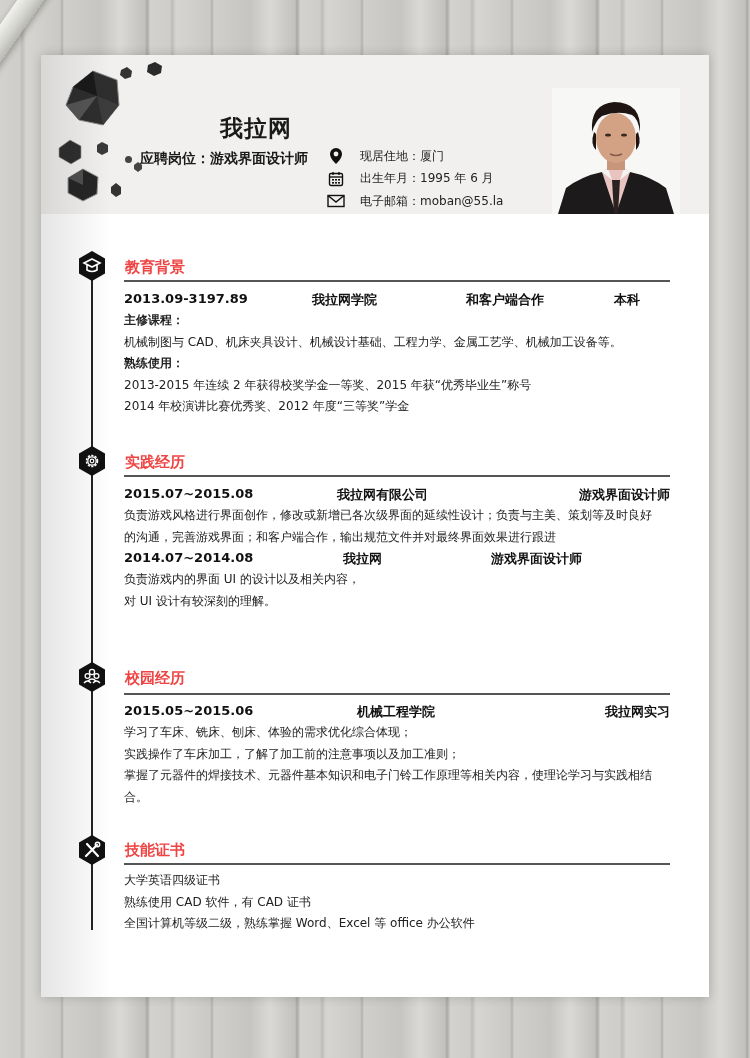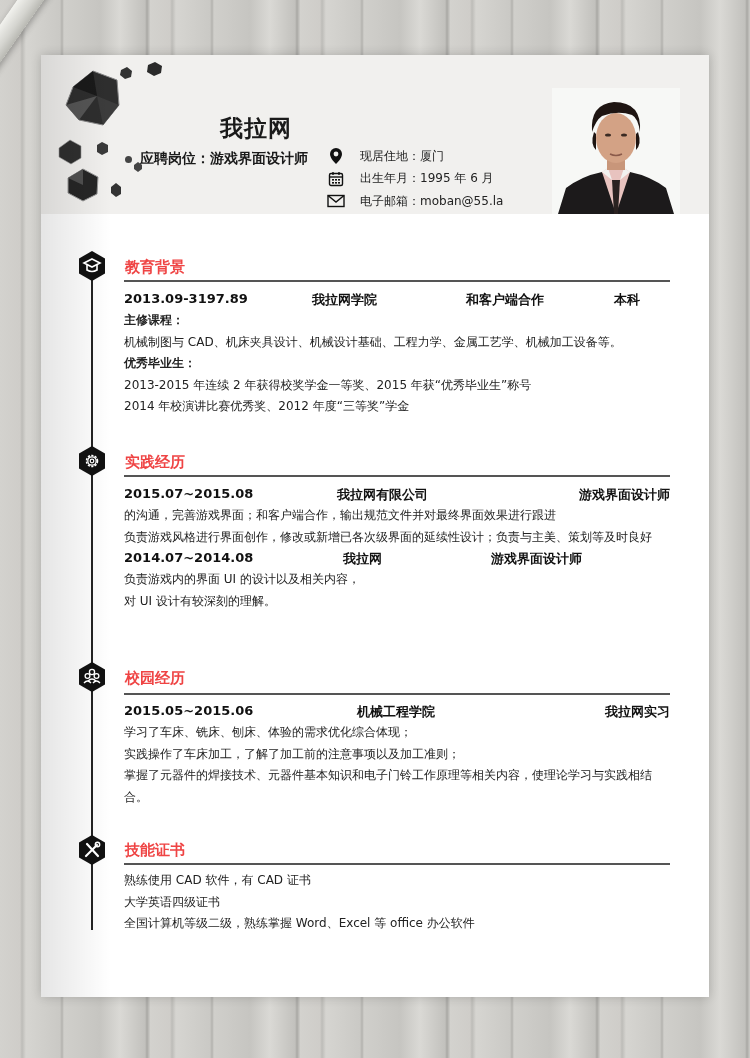--- a/index.html
+++ b/index.html
@@ -189,43 +189,43 @@
     <div class="sec-rule" style="top:225px"></div>
     <div class="row3" style="top:236px">
       <span style="left:0">2013.09-3197.89</span>
       <span style="left:188px">我拉网学院</span>
       <span style="left:342px">和客户端合作</span>
       <span style="left:490px">本科</span>
     </div>
     <div class="txt" style="top:255px">
       <div class="b">主修课程：</div>
       <div>机械制图与 CAD、机床夹具设计、机械设计基础、工程力学、金属工艺学、机械加工设备等。</div>
-      <div class="b">优秀毕业生：</div>
+      <div class="b">熟练使用：</div>
       <div>2013-2015 年连续 2 年获得校奖学金一等奖、2015 年获“优秀毕业生”称号</div>
       <div>2014 年校演讲比赛优秀奖、2012 年度“三等奖”学金</div>
     </div>
   </div>
 
   <div class="section" style="top:0">
     <svg class="hex-icon" style="top:391px" viewBox="0 0 28 30">
       <polygon points="14,0 27,7.5 27,22.5 14,30 1,22.5 1,7.5" fill="#111"></polygon>
       <circle cx="14" cy="15" r="5.5" fill="none" stroke="#fff" stroke-width="1.6" stroke-dasharray="2.2 1.3"></circle>
       <circle cx="14" cy="15" r="4.2" fill="none" stroke="#fff" stroke-width="1.3"></circle>
       <circle cx="14" cy="15" r="1.8" fill="none" stroke="#fff" stroke-width="1.2"></circle>
     </svg>
     <div class="sec-title" style="top:398px">实践经历</div>
     <div class="sec-rule" style="top:420px"></div>
     <div class="row3" style="top:431px">
       <span style="left:0">2015.07~2015.08</span>
       <span style="left:213px">我拉网有限公司</span>
       <span style="right:0">游戏界面设计师</span>
     </div>
     <div class="txt" style="top:450px">
+      <div>负责游戏风格进行界面创作，修改或新增已各次级界面的延续性设计；负责与主美、策划等及时良好</div>
       <div>的沟通，完善游戏界面；和客户端合作，输出规范文件并对最终界面效果进行跟进</div>
-      <div>负责游戏风格进行界面创作，修改或新增已各次级界面的延续性设计；负责与主美、策划等及时良好</div>
     </div>
     <div class="row3" style="top:495px">
       <span style="left:0">2014.07~2014.08</span>
       <span style="left:219px">我拉网</span>
       <span style="left:367px">游戏界面设计师</span>
     </div>
     <div class="txt" style="top:514px">
       <div>负责游戏内的界面 UI 的设计以及相关内容，</div>
       <div>对 UI 设计有较深刻的理解。</div>
     </div>
@@ -257,18 +257,18 @@
   <div class="section" style="top:0">
     <svg class="hex-icon" style="top:780px" viewBox="0 0 28 30">
       <polygon points="14,0 27,7.5 27,22.5 14,30 1,22.5 1,7.5" fill="#111"></polygon>
       <line x1="8" y1="21" x2="19" y2="10" stroke="#fff" stroke-width="2.2" stroke-linecap="round"></line>
       <line x1="9" y1="9" x2="20" y2="21" stroke="#fff" stroke-width="2.2" stroke-linecap="round"></line>
       <circle cx="19.5" cy="9.5" r="2.2" fill="none" stroke="#fff" stroke-width="1.4"></circle>
     </svg>
     <div class="sec-title" style="top:786px">技能证书</div>
     <div class="sec-rule" style="top:808px"></div>
     <div class="txt" style="top:815px">
+      <div>大学英语四级证书</div>
       <div>熟练使用 CAD 软件，有 CAD 证书</div>
-      <div>大学英语四级证书</div>
       <div>全国计算机等级二级，熟练掌握 Word、Excel 等 office 办公软件</div>
     </div>
   </div>
 </div>
 
 </body></html>

